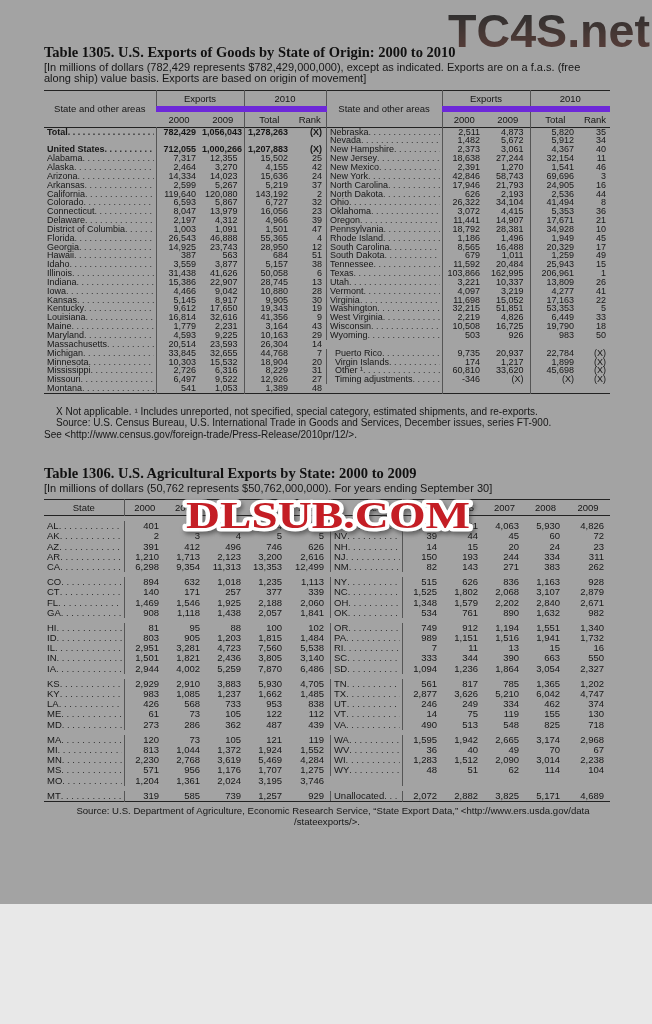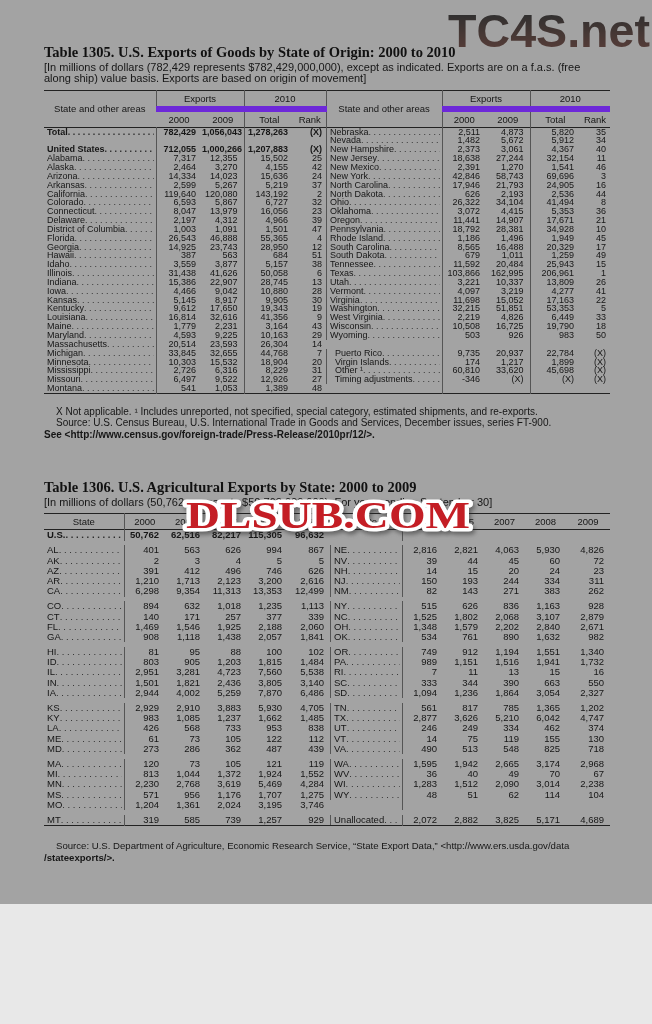--- a/index.html
+++ b/index.html
@@ -6,21 +6,21 @@
   .page{
     position:relative;width:652px;height:904px;background:#a3a3a3;
     overflow:hidden;font-family:"Liberation Sans",sans-serif;color:#161616;
     margin:0 auto;
   }
   .content{position:absolute;left:44px;top:0;width:566px;}
 
   
   .t-title{font-family:"Liberation Serif",serif;font-weight:bold;font-size:14.5px;line-height:16px;margin:0;color:#111;}
   .sec1305 .t-title{margin-top:44px;}
-  .sec1306 .t-title{margin-top:39px;}
+  .sec1306 .t-title{margin-top:25px;}
   .note{font-size:11px;line-height:11.3px;margin:2px 0 5px 0;}
 
   
   table{border-collapse:collapse;width:566px;table-layout:fixed;}
   .dtable{border-top:1.5px solid #222;border-bottom:1.5px solid #222;}
   .dtable thead th{font-weight:normal;font-size:9.5px;line-height:13px;padding:1px 0;text-align:center;}
   .dtable thead{border-bottom:1px solid #222;}
   th.grp{border-bottom:6px solid #6d28d9;}
   th.bl, .dtable td.bl{border-left:1px solid #555;}
   .t1305 tbody td{font-size:9px;line-height:8.85px;padding:0;vertical-align:bottom;}
@@ -34,22 +34,22 @@
   td.nm .dots{flex:1;overflow:hidden;white-space:nowrap;color:#2a2a2a;}
   td.nm .dots::after{content:" . . . . . . . . . . . . . . . . . . . . . . . . . . . . . . . .";}
   td.v{text-align:right;padding-right:6px !important;}
   td.rk{text-align:right;padding-right:4px !important;}
   .b{font-weight:bold;}
   tr.gap td{height:4.5px;line-height:4.5px;font-size:1px;}
 
   
   .fns{margin-top:12px;font-size:10px;line-height:11.4px;}
   .fn{margin:0;padding-left:12px;}
-  .fn-hang{margin:0;padding-left:0;font-weight:bold;}
-  .src{margin-top:14px;font-size:9.6px;line-height:11.4px;}
+  .fn-hang{margin:0;padding-left:0;}
+  .src{margin-top:3px;font-size:9.6px;line-height:11.4px;text-align:center;}
   .it{}
 
   
   .footer-right{position:absolute;top:945px;right:56px;font-family:"Liberation Serif",serif;font-size:13px;color:#111;}
   .footer-left{position:absolute;top:969px;left:44px;font-family:"Liberation Serif",serif;font-size:11px;color:#111;}
 
   
   .wm{position:absolute;pointer-events:none;}
   .wm-tc4s{left:446px;top:5px;mix-blend-mode:multiply;opacity:.92;}
   .wm-dlsub{left:178px;top:486px;filter:drop-shadow(2px 3px 2px rgba(50,50,50,.55));}
@@ -670,37 +670,20 @@
             <th>2009</th>
             <th class="bl">State</th>
             <th class="bl">2000</th>
             <th>2005</th>
             <th>2007</th>
             <th>2008</th>
             <th>2009</th>
           </tr>
         </thead>
         <tbody id="tb1306">
-            <tr>
-              <td class="nm b">
-                <span class="lb">U.S.</span>
-                <span class="dots"></span>
-              </td>
-              <td class="v b">50,762</td>
-              <td class="v b">62,516</td>
-              <td class="v b">82,217</td>
-              <td class="v b">115,305</td>
-              <td class="v b">96,632</td>
-              <td class="nm"></td>
-              <td class="v"></td>
-              <td class="v"></td>
-              <td class="v"></td>
-              <td class="v"></td>
-              <td class="v"></td>
-            </tr>
             <tr class="gap">
               <td colspan="12"></td>
             </tr>
             <tr>
               <td class="nm">
                 <span class="lb">AL</span>
                 <span class="dots"></span>
               </td>
               <td class="v">401</td>
               <td class="v">563</td>

